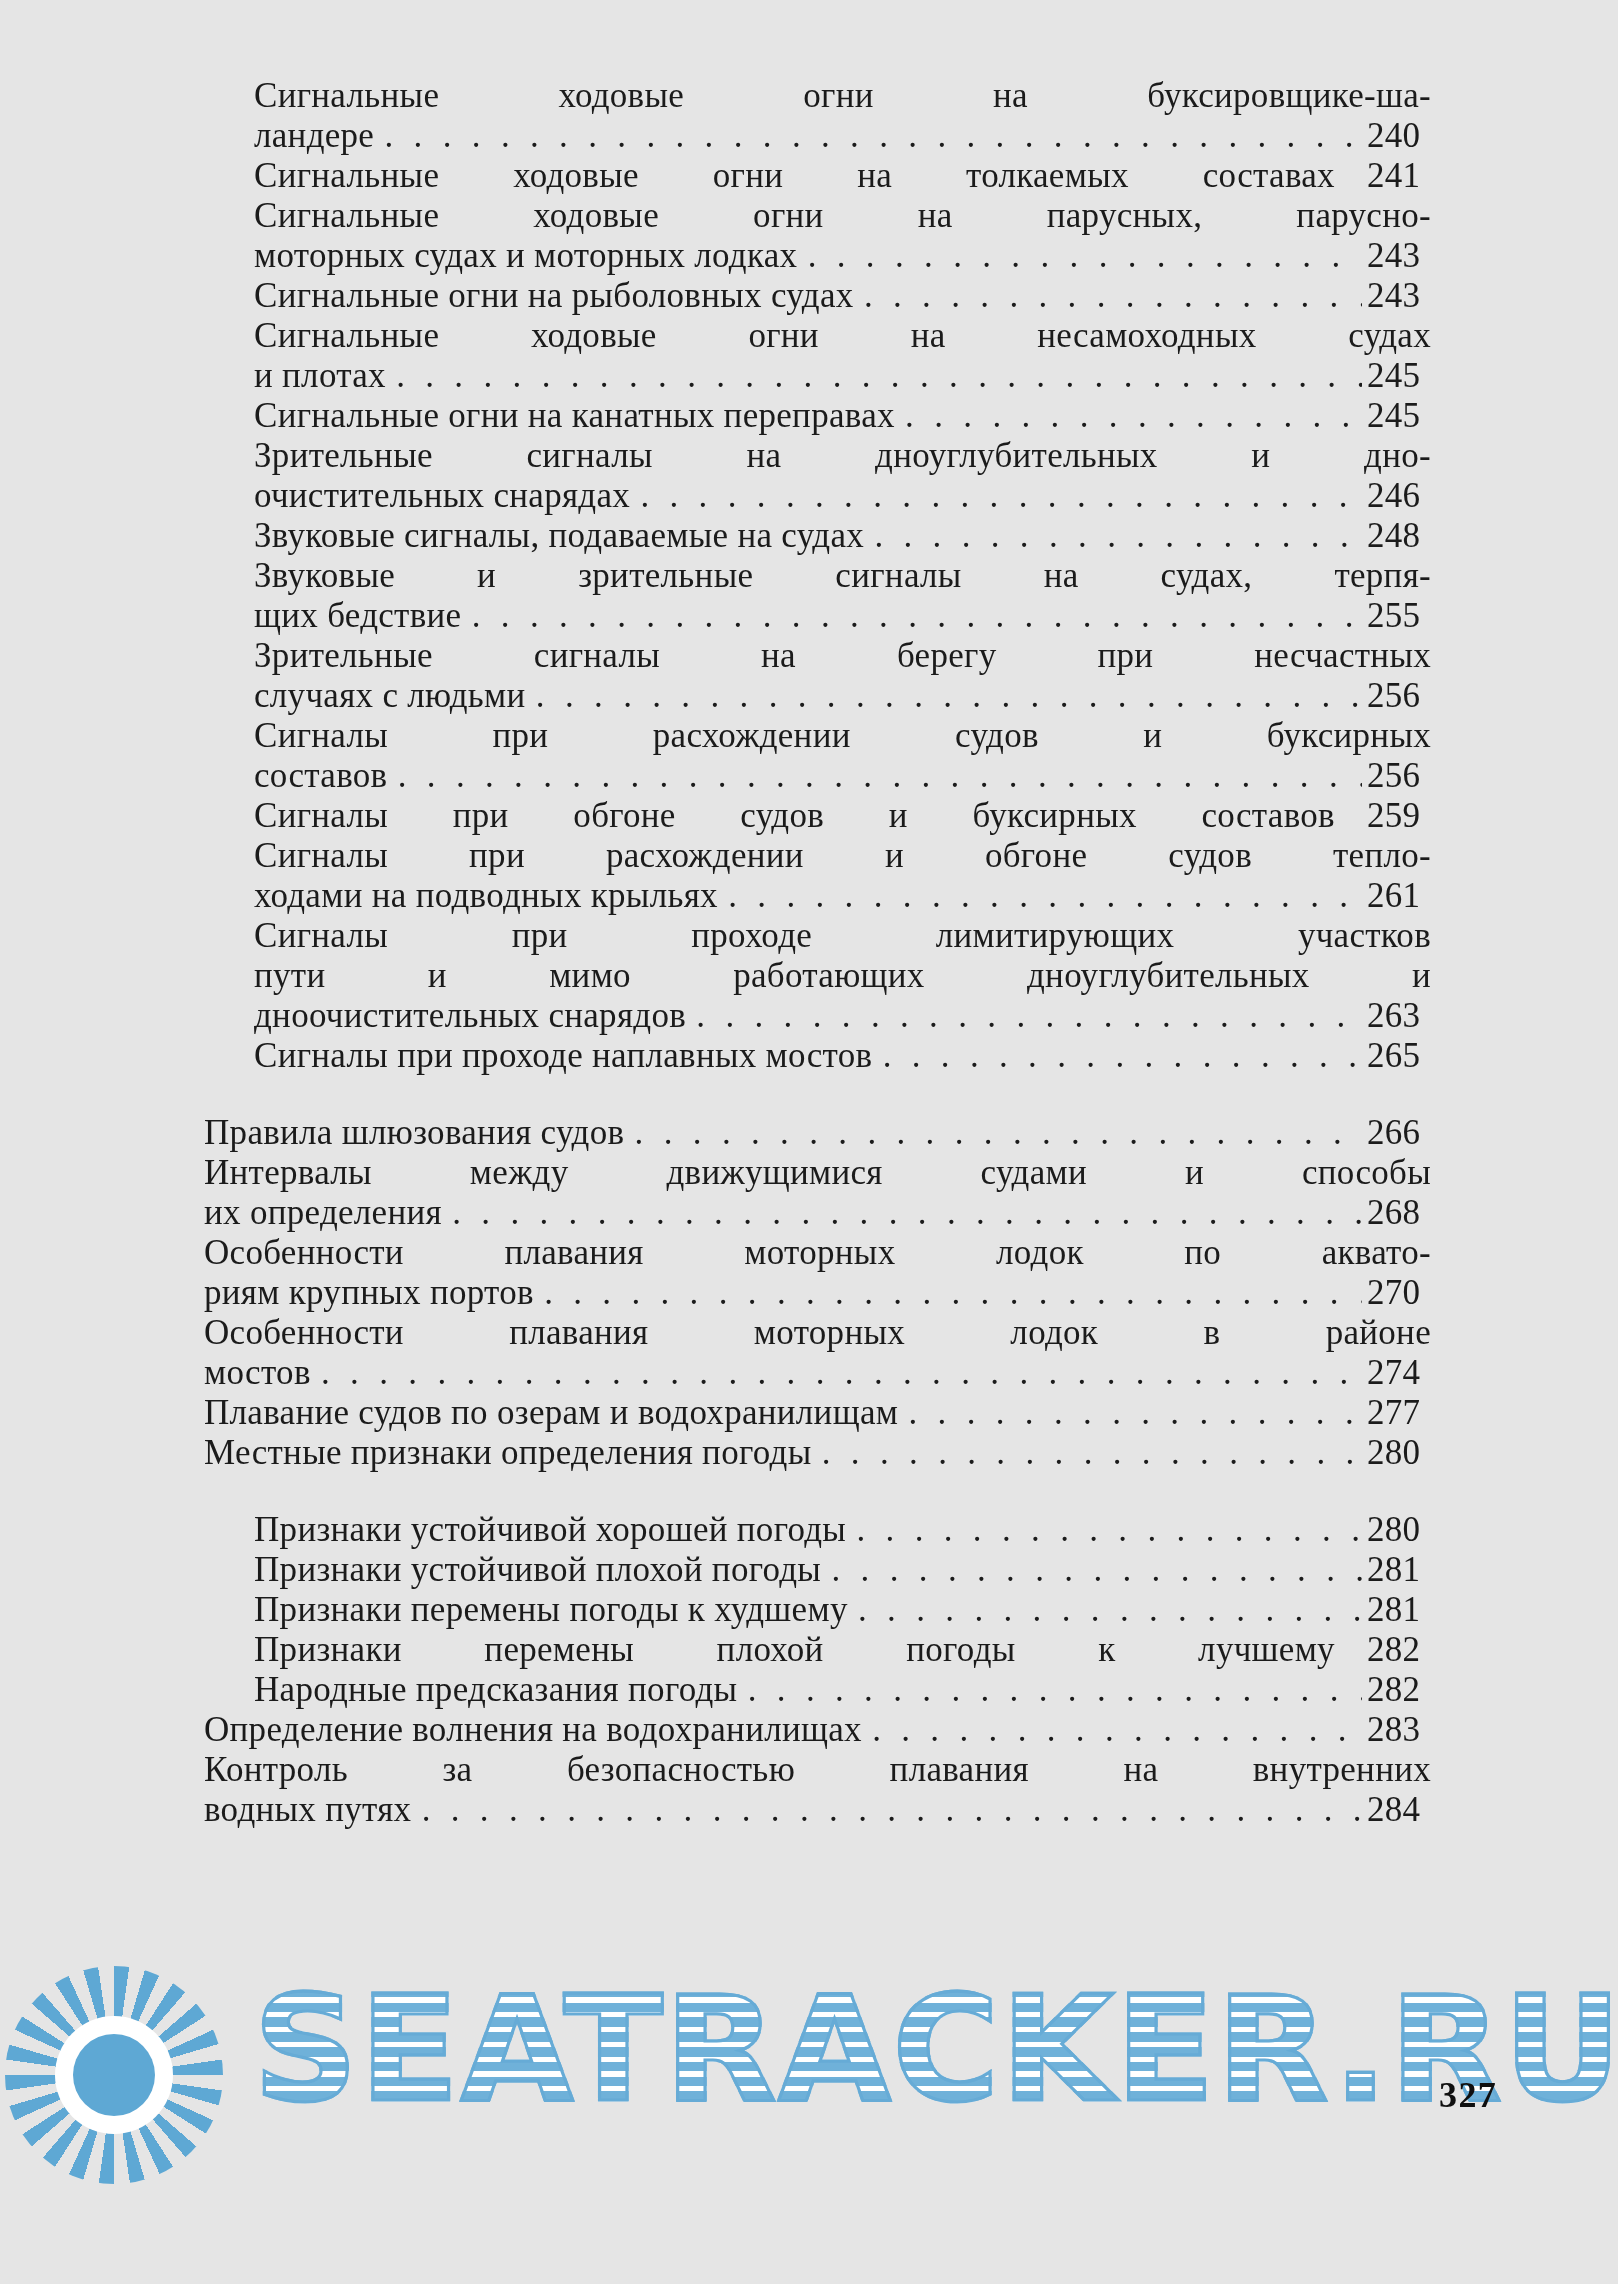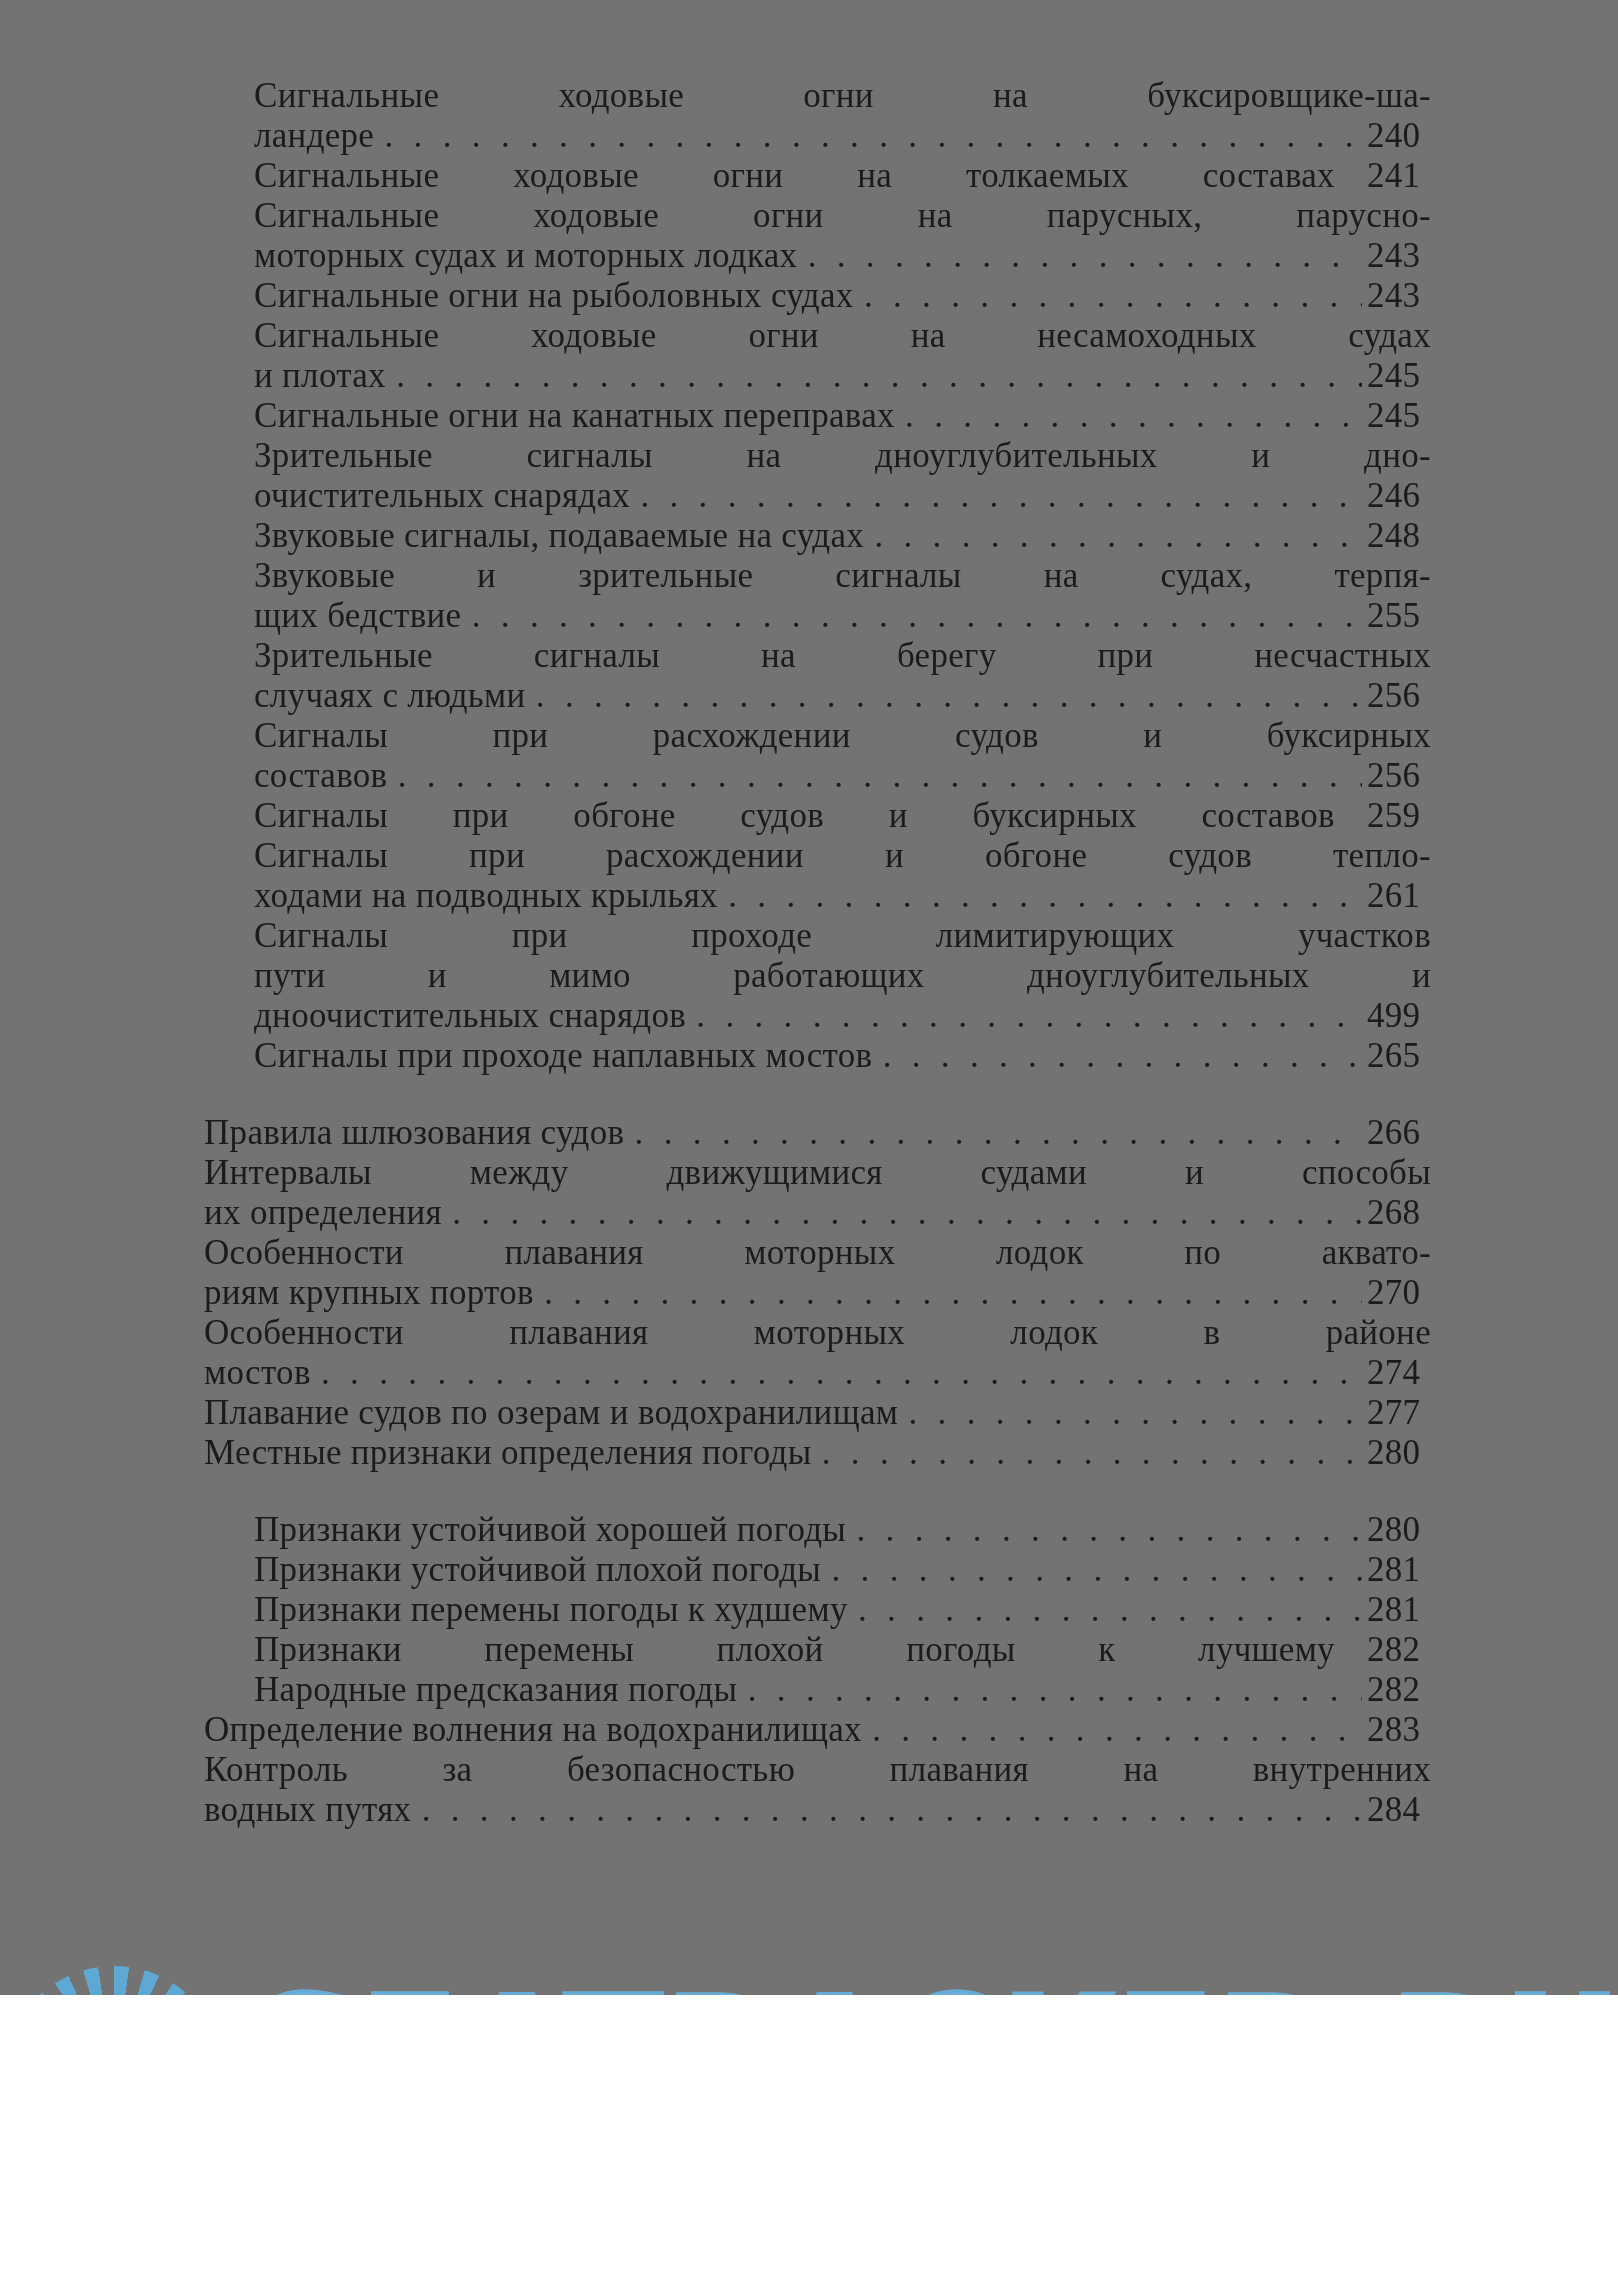--- a/index.html
+++ b/index.html
@@ -1,20 +1,20 @@
 <!DOCTYPE html>
 <html style="font-size:10.3px"><head>
 <meta charset="utf-8">
 <style>
   html, body { margin: 0; padding: 0; background: #ffffff; }
   .page {
     position: relative;
     width: 1619px;
-    height: 1995px;
-    background: #737373;
+    height: 2284px;
+    background: #e5e5e5;
     overflow: hidden;
     font-family: "Liberation Serif", "DejaVu Serif", serif;
     color: #1b1b1b;
   }
   .toc {
     position: absolute;
     left: 204px;
     top: 76px;
     width: 1227px;
     font-size: 35px;
@@ -195,21 +195,21 @@
           <span class="leader dotted"></span>
           <span class="pg">261</span>
         </div>
       </div>
       <div class="entry indented">
         <div class="line cont"><span class="txt">Сигналы при проходе лимитирующих участков</span></div>
         <div class="line cont"><span class="txt">пути и мимо работающих дноуглубительных и</span></div>
         <div class="line last">
           <span class="txt">дноочистительных снарядов</span>
           <span class="leader dotted"></span>
-          <span class="pg">499</span>
+          <span class="pg">263</span>
         </div>
       </div>
       <div class="entry indented">
         <div class="line last">
           <span class="txt">Сигналы при проходе наплавных мостов</span>
           <span class="leader dotted"></span>
           <span class="pg">265</span>
         </div>
       </div>
       <div class="entry space-before">

